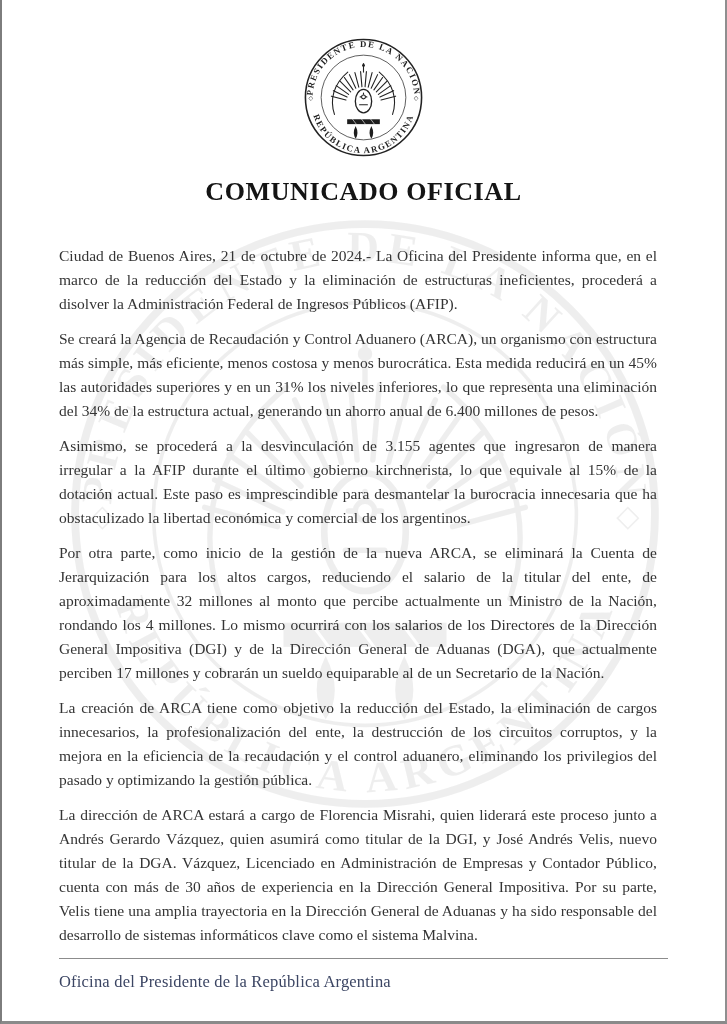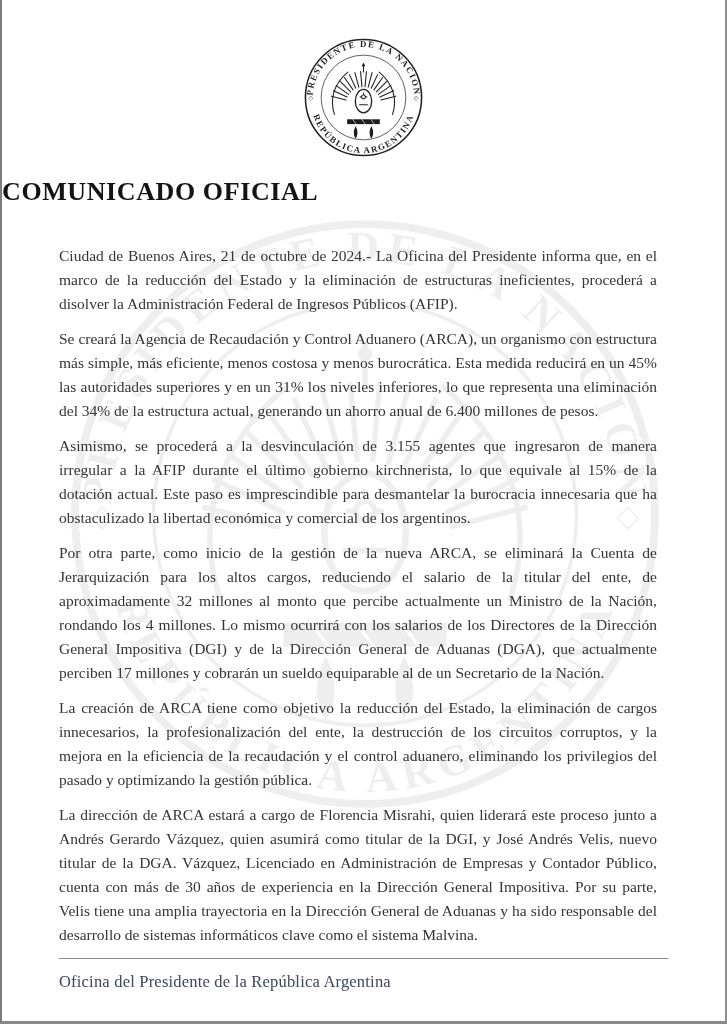--- a/index.html
+++ b/index.html
@@ -24,20 +24,21 @@
   .inner{position:relative;z-index:1;}
   .seal-wrap{text-align:center;padding-top:37px;}
   .seal{width:121px;height:121px;display:inline-block;}
   .ring-text{
     font-family:"Liberation Serif","DejaVu Serif",serif;
     font-size:14.5px;font-weight:600;letter-spacing:2.4px;fill:#1f1f1f;
   }
   .ring-diamond{font-size:10px;fill:#1f1f1f;}
   .page-title{
     margin:14px 0 0 0;
+    text-align:center;
     font-size:26px;font-weight:700;color:#141414;
     letter-spacing:0.6px;
     line-height:1.2;
   }
   .content{
     margin:37px 57px 0 57px;
     color:#343434;
     font-size:15.5px;
     line-height:24px;
     text-align:justify;

